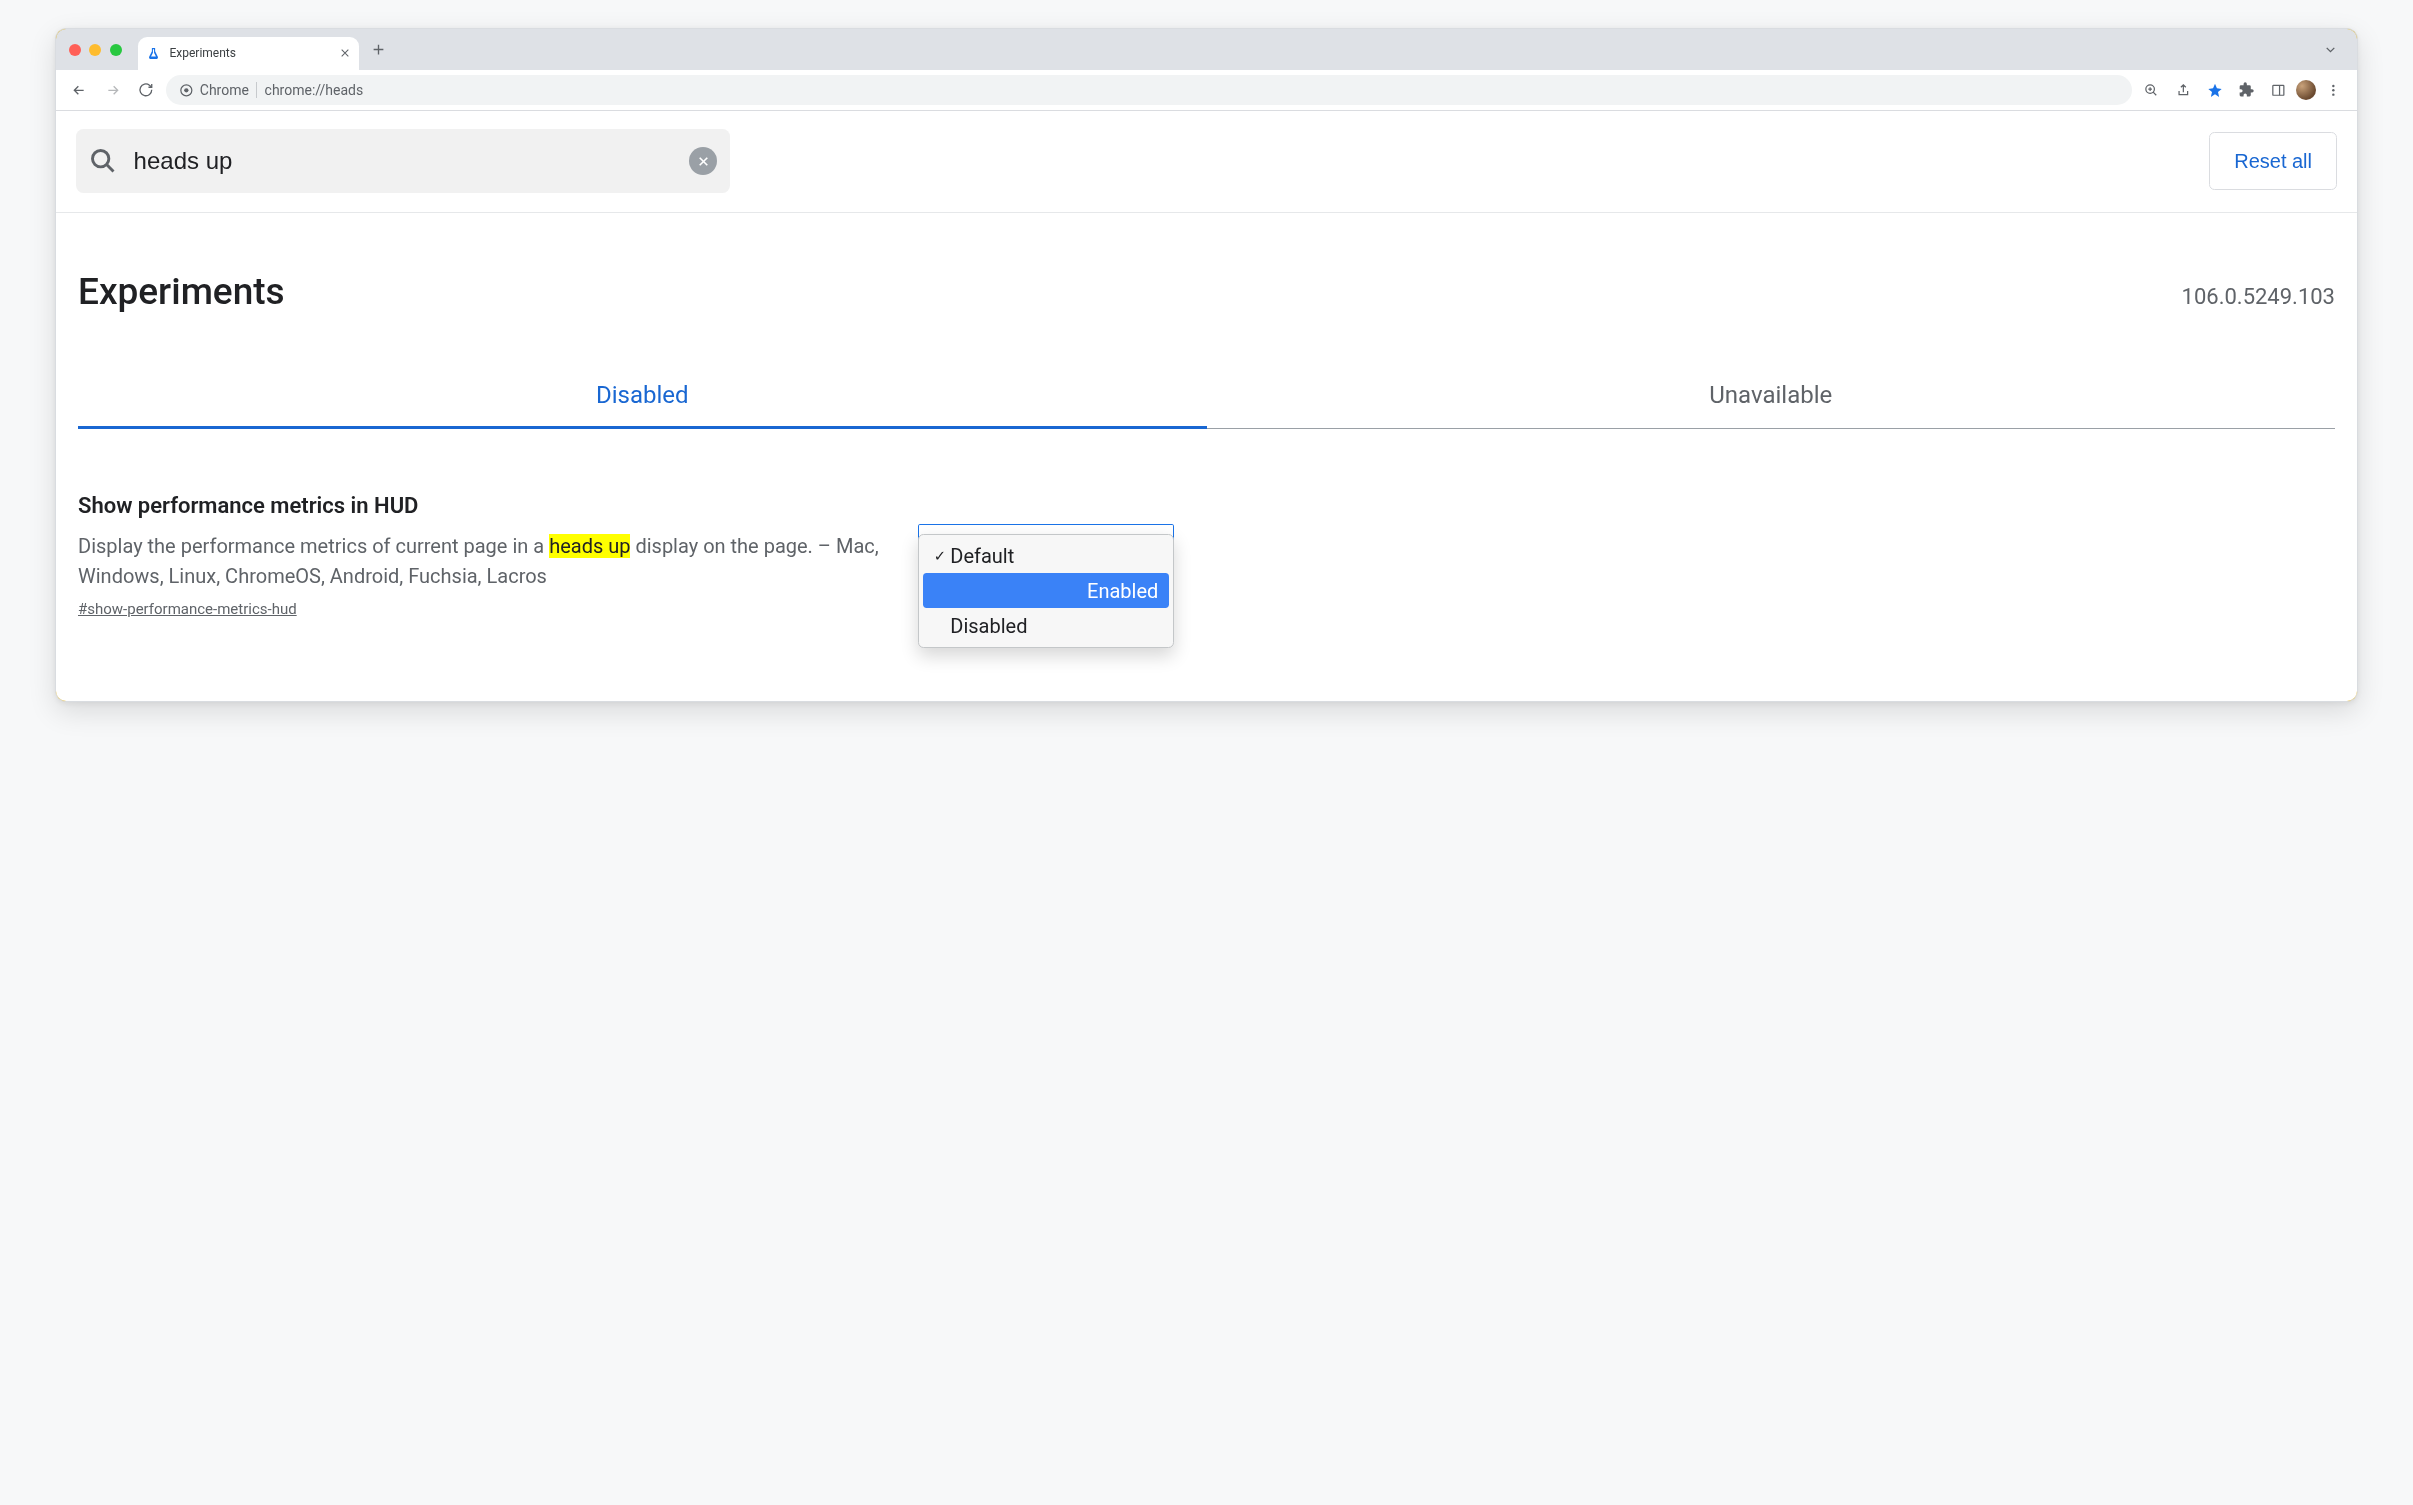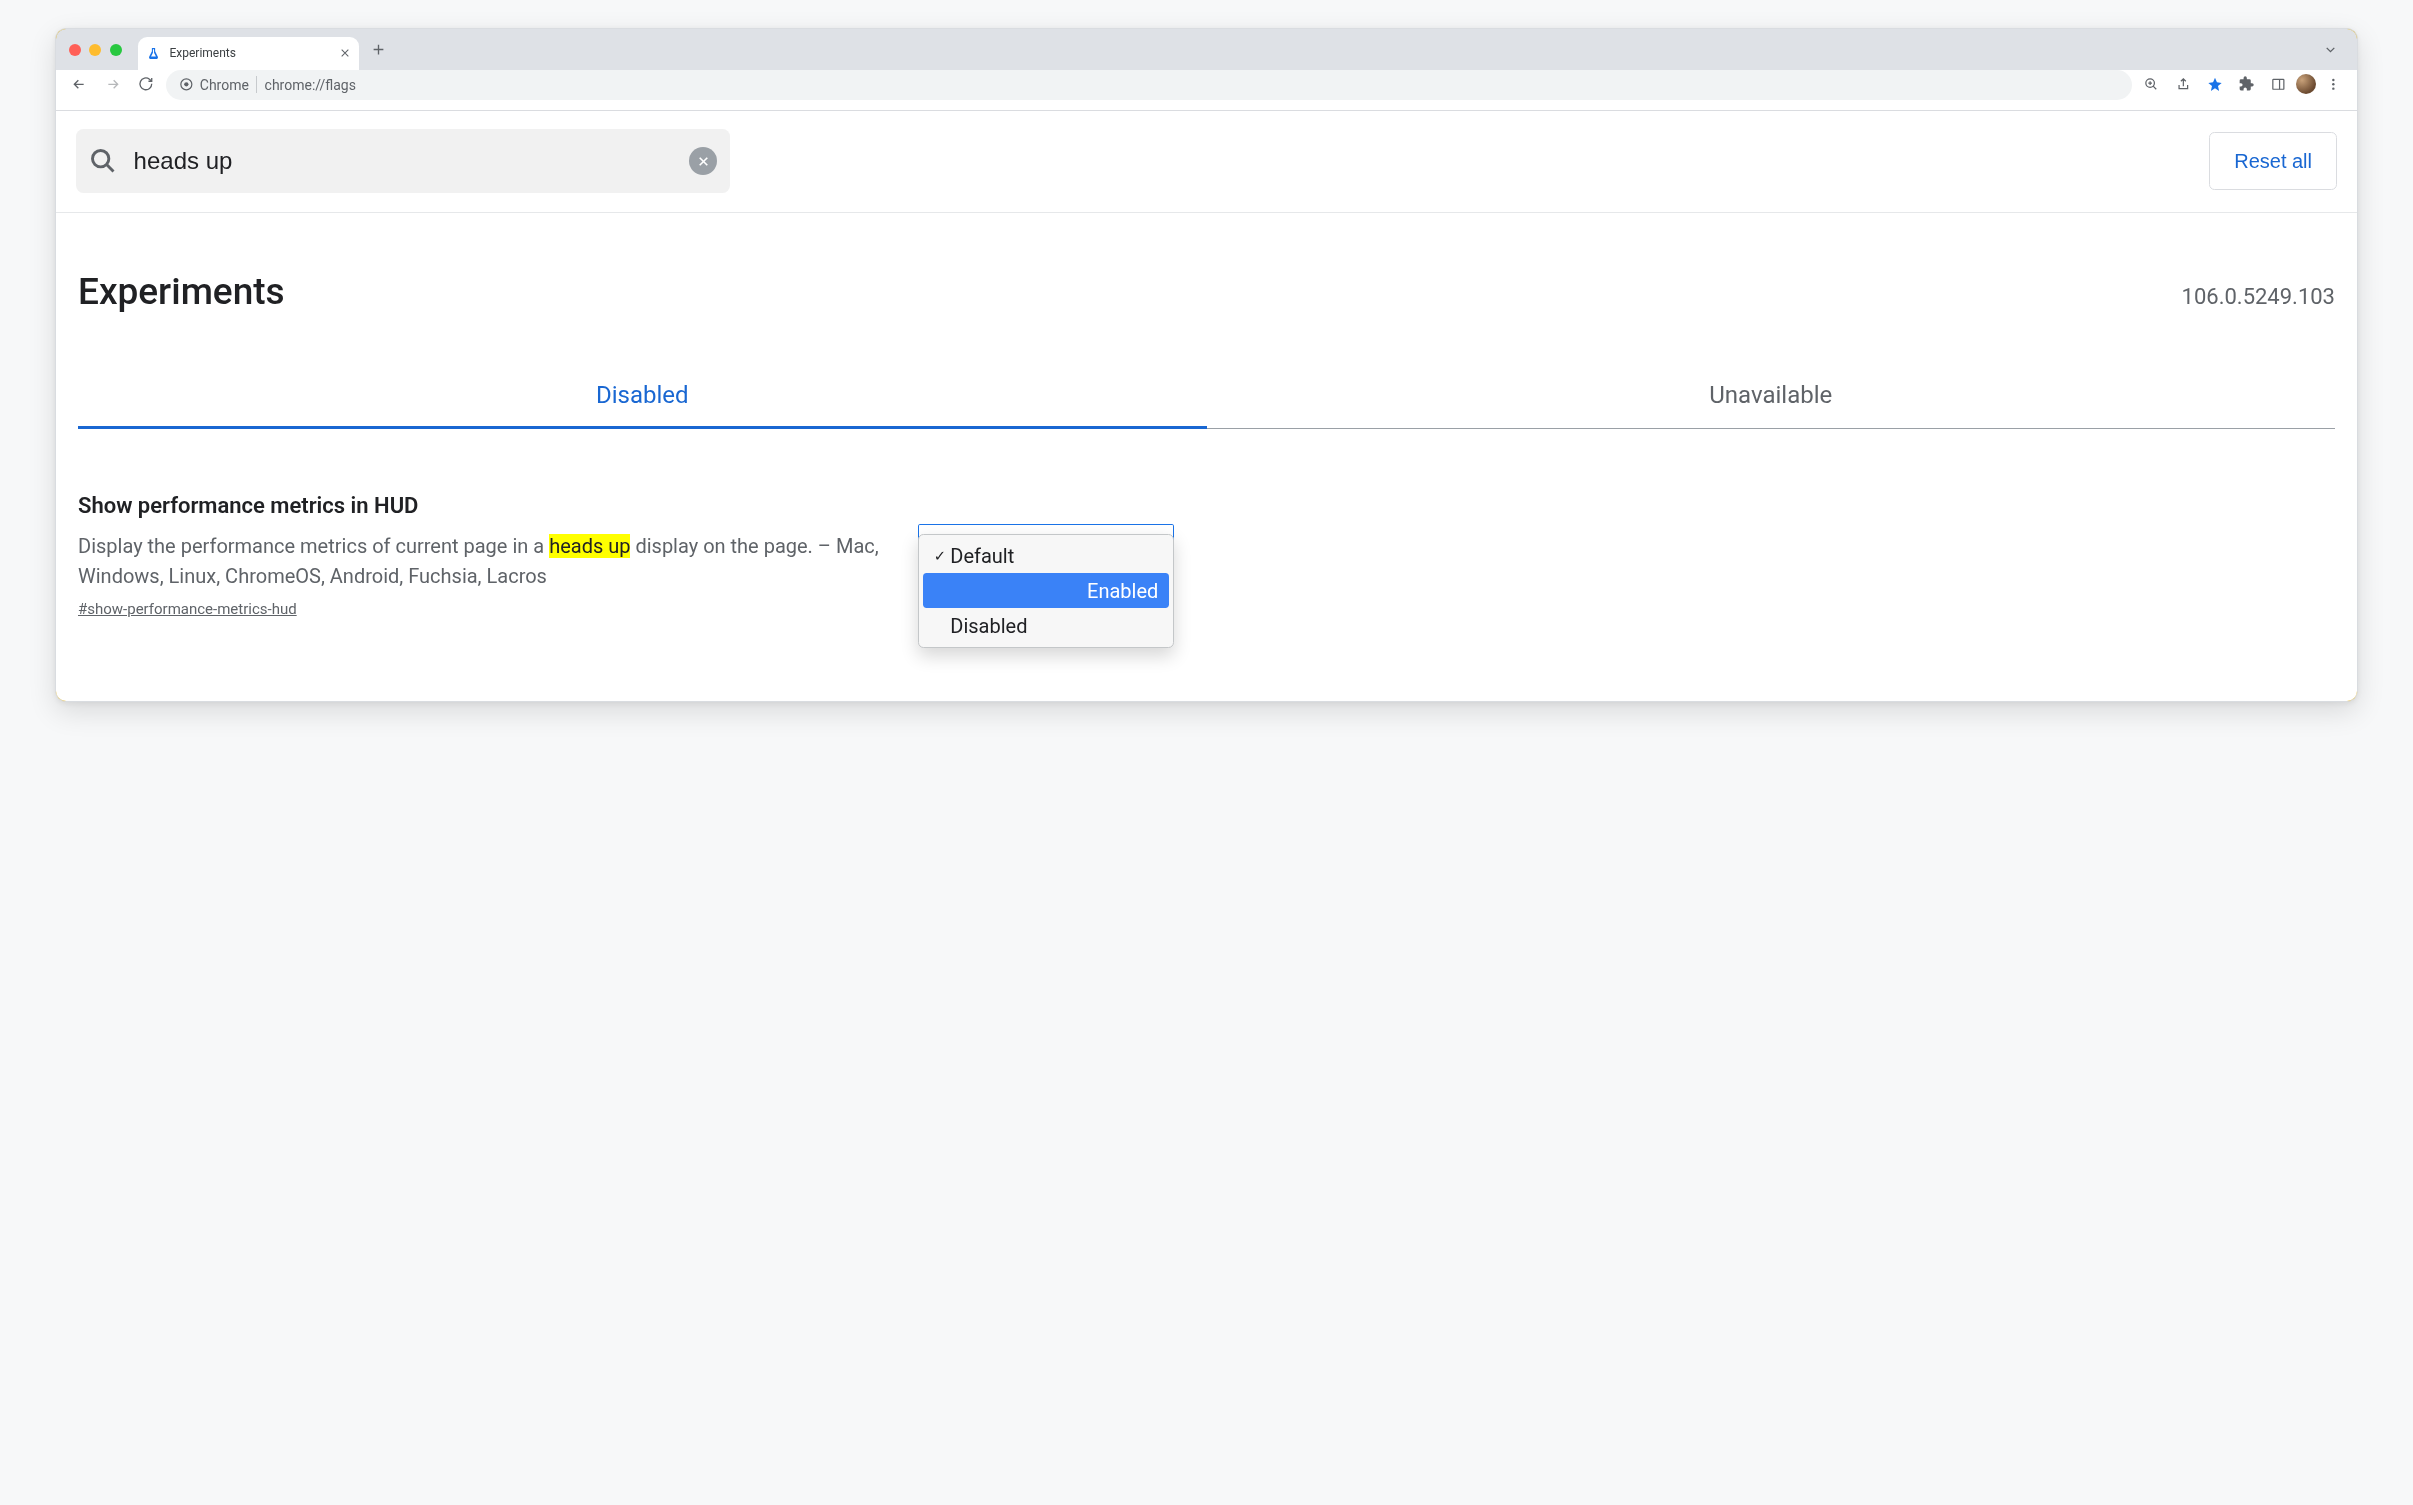--- a/index.html
+++ b/index.html
@@ -57,21 +57,21 @@
   }
   .tab-favicon { color: #1a73e8; width: 14.7px; text-align:center; }
   .tab-title { flex: 1; }
   .tab-close { color: #5f6368; font-size: 12px; cursor: pointer;}
   .new-tab-btn { margin-left: 9.2px; color: #5f6368; font-size: 16.6px; cursor:pointer; padding:3.7px;}
   .tab-strip-spacer { flex: 1; }
   .tab-strip-chevron { color: #5f6368; font-size: 12px; padding: 3.7px 7.4px; cursor:pointer;}
 
   
   .toolbar {
-    display: flex; align-items: flex-start; gap: 5.5px;
+    display: flex; align-items: center; gap: 5.5px;
     height: 41px; padding: 0 9.2px;
     border-bottom: 0.9px solid #dadce0;
     background: #fff;
   }
   .toolbar button.icon-btn {
     background: none; border: none; width: 28px; height: 28px;
     display:flex; align-items:center; justify-content:center;
     color:#5f6368; font-size:14.7px; border-radius:50%; cursor:pointer;
   }
   .omnibox {
@@ -228,21 +228,21 @@
     </button>
     <div class="omnibox">
       <span class="chrome-origin">
         <svg width="14.7" height="14.7" viewBox="0 0 24 24" fill="#5f6368">
             <circle cx="12" cy="12" r="9" fill="none" stroke="#5f6368" stroke-width="2"></circle>
             <circle cx="12" cy="12" r="3.5"></circle>
           </svg>
         <span>Chrome</span>
       </span>
       <span class="divider"></span>
-      <span class="url-text">chrome://flags</span>
+      <span class="url-text">chrome://heads</span>
     </div>
     <div class="toolbar-right">
       <button class="icon-btn">
         <svg width="14.7" height="14.7" viewBox="0 0 24 24" fill="none" stroke="#5f6368" stroke-width="2">
             <circle cx="10" cy="10" r="7"></circle>
             <path d="M15 15l5 5M10 7v6M7 10h6"></path>
           </svg>
       </button>
       <button class="icon-btn">
         <svg width="14.7" height="14.7" viewBox="0 0 24 24" fill="none" stroke="#5f6368" stroke-width="2">

